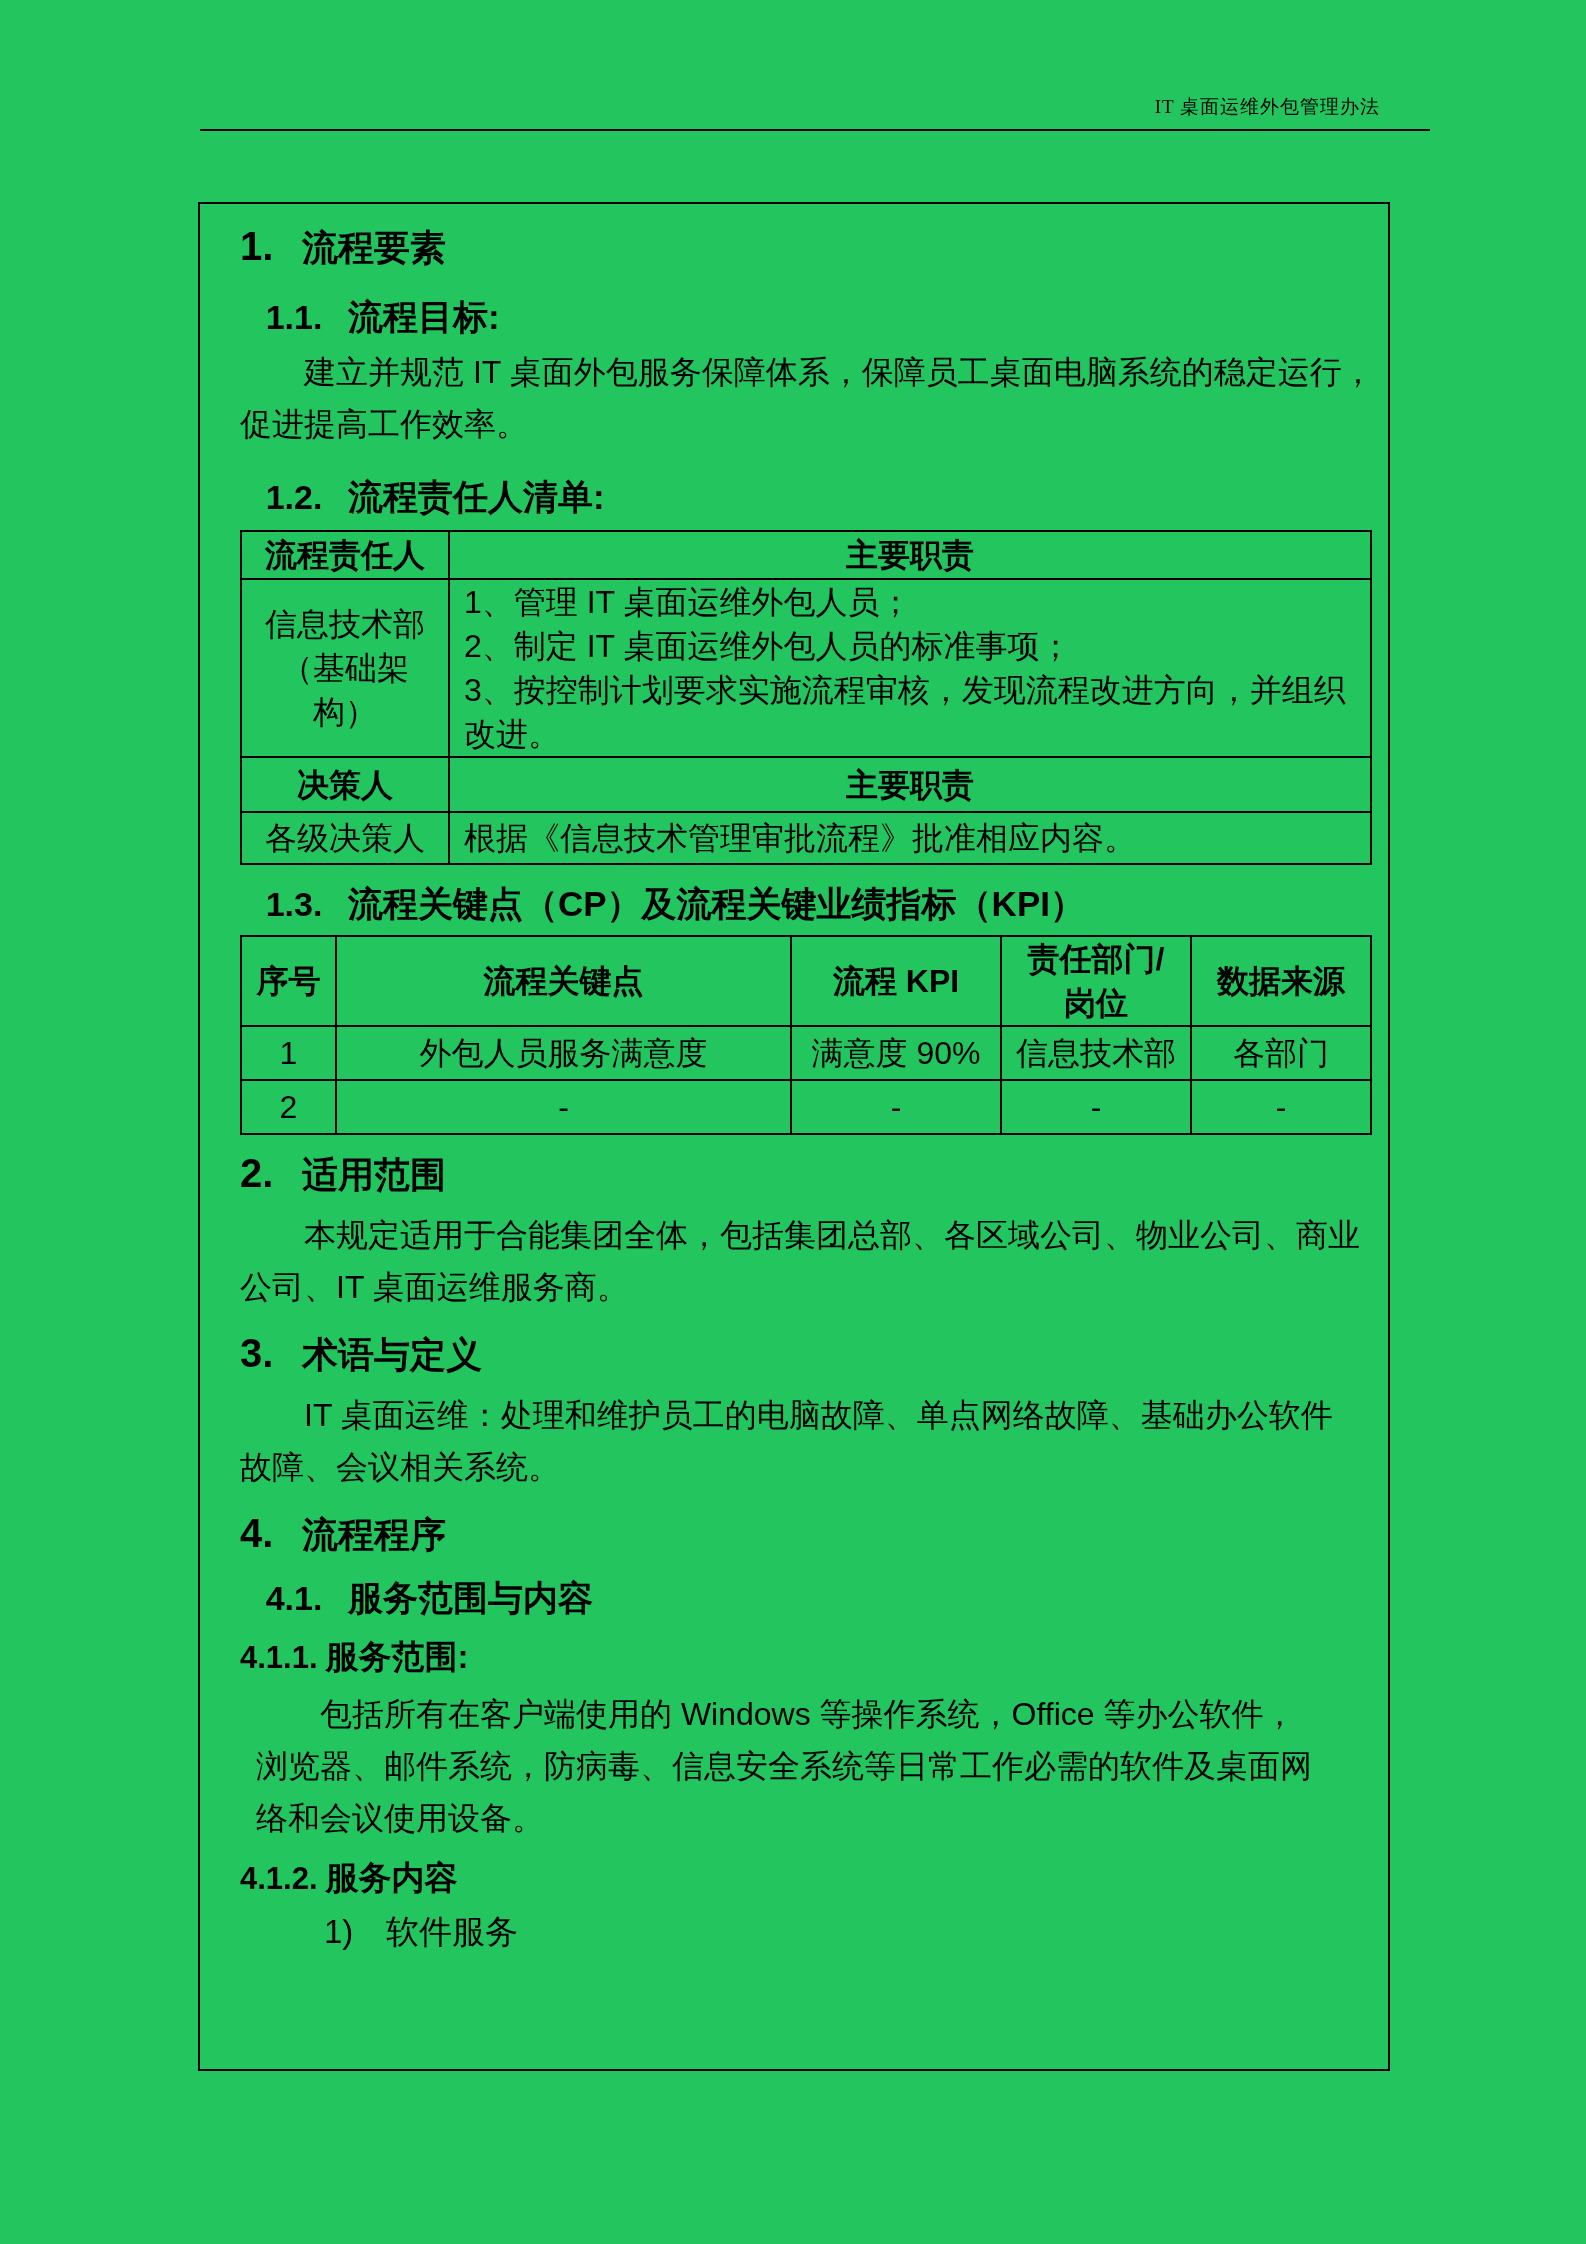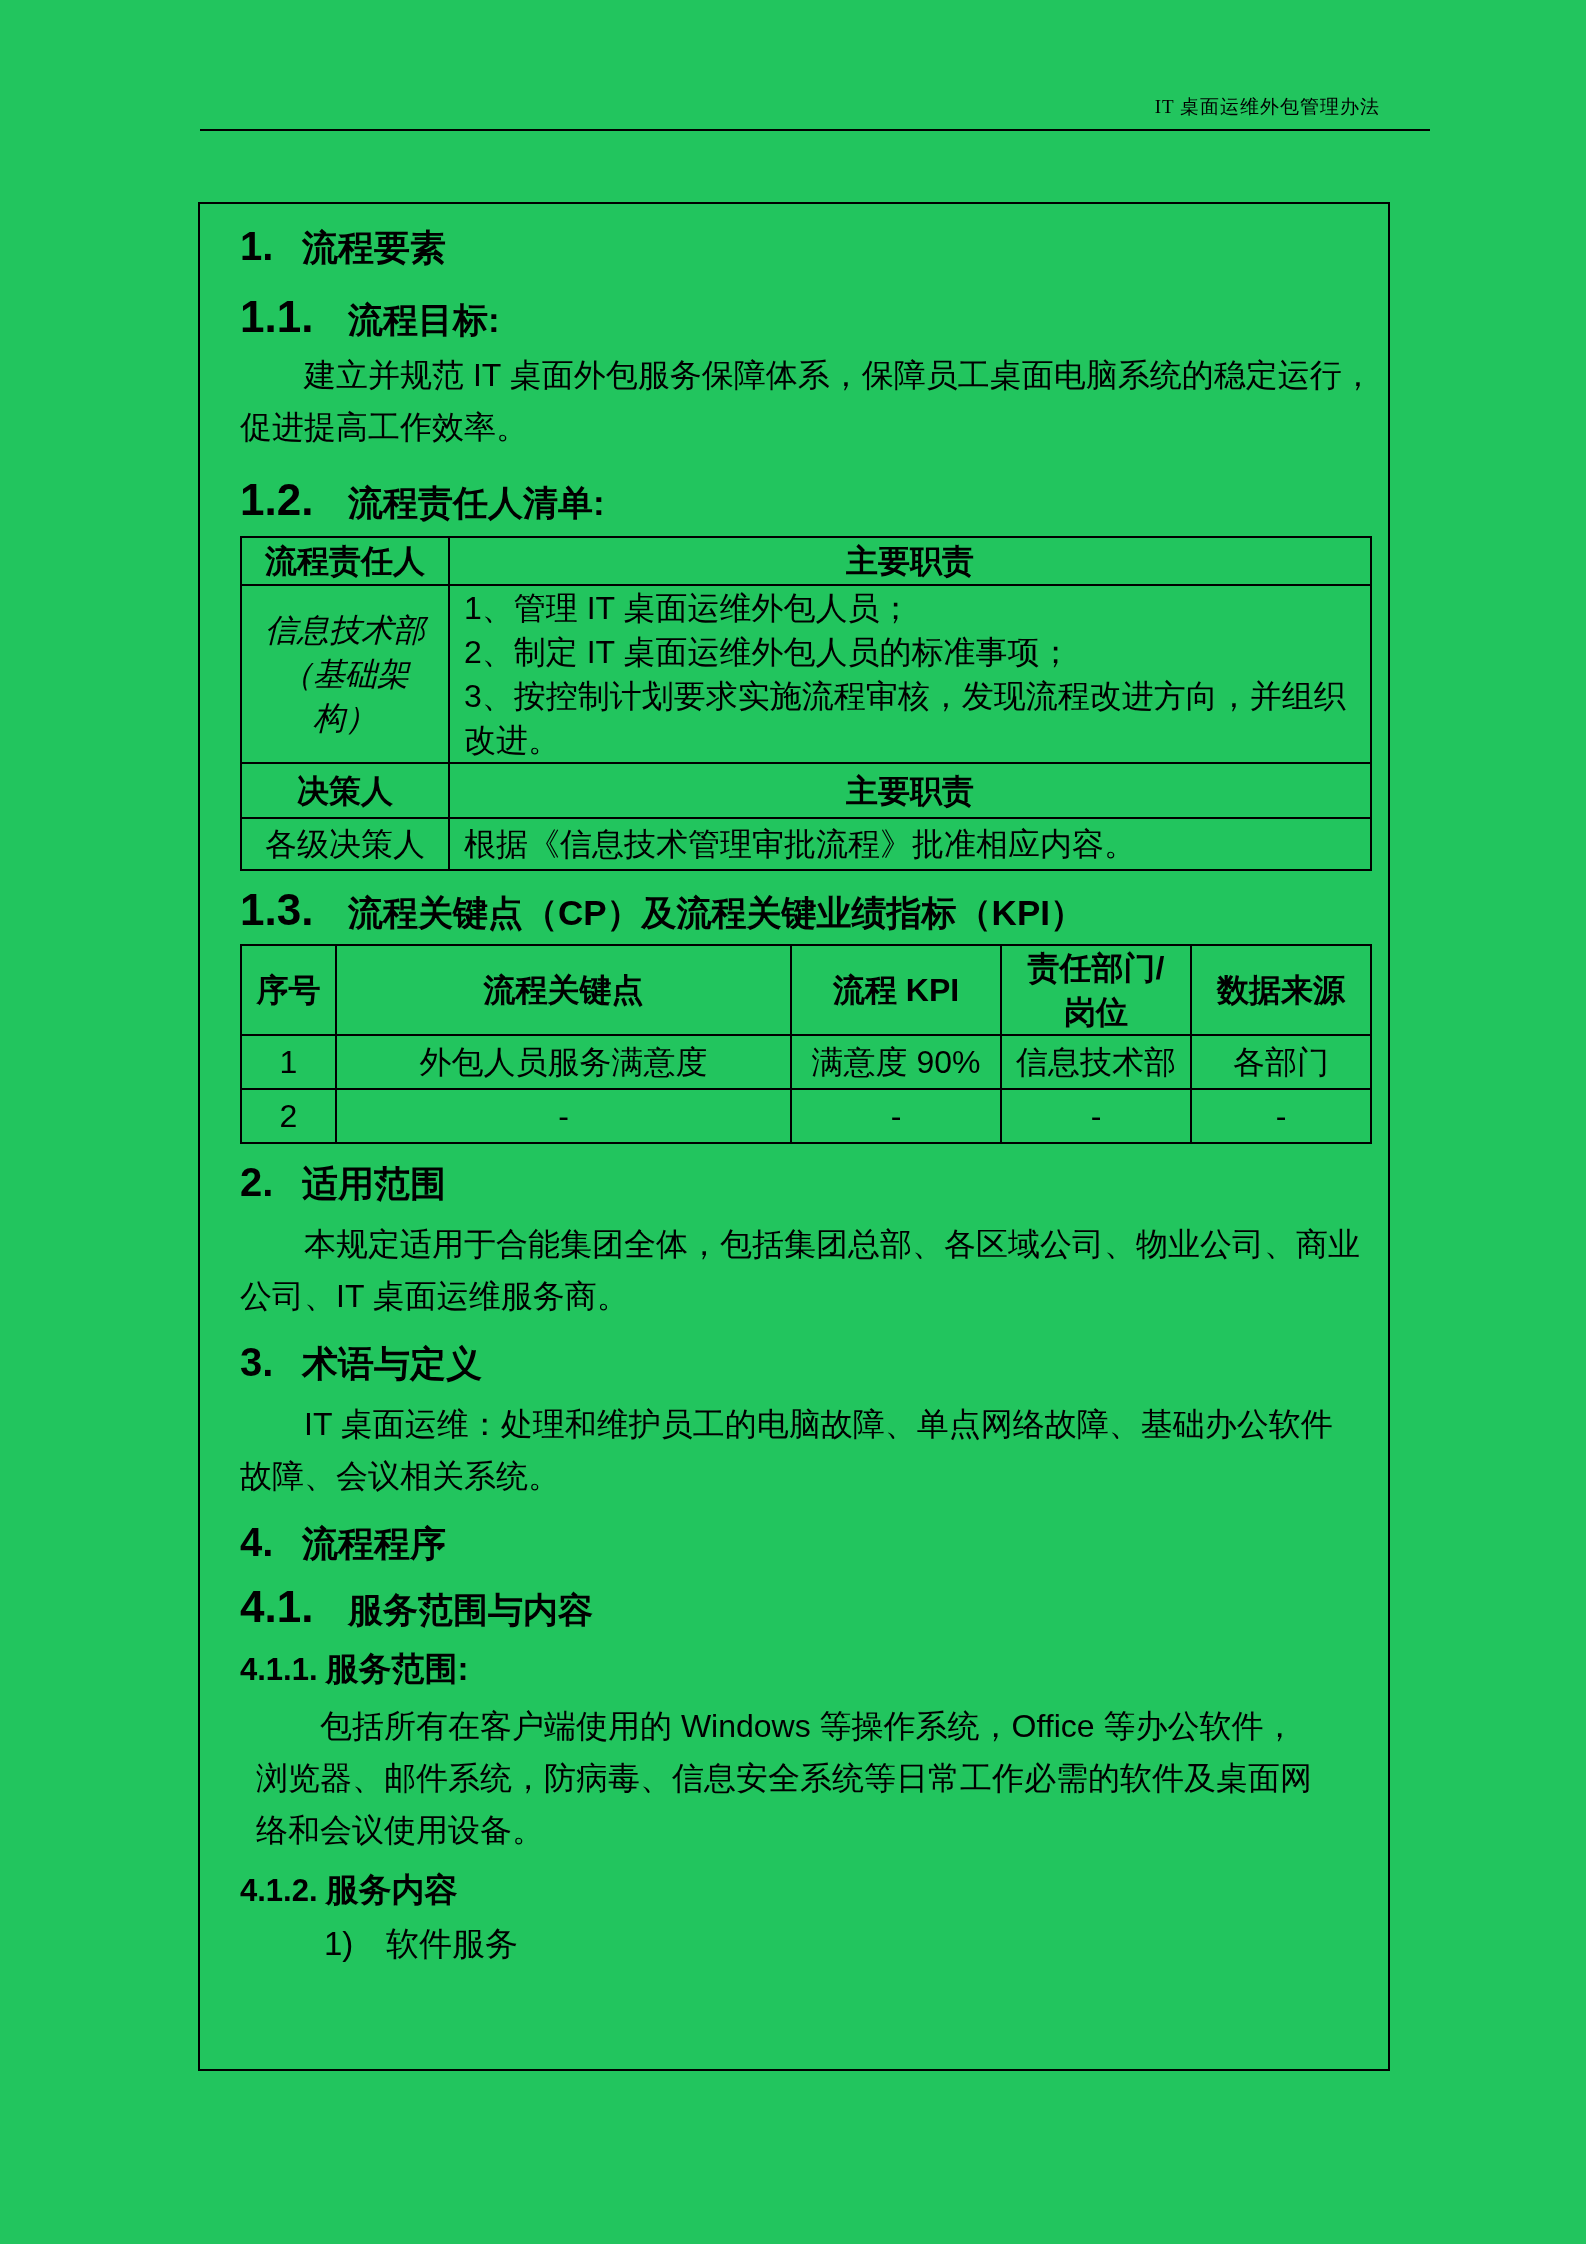--- a/index.html
+++ b/index.html
@@ -23,41 +23,41 @@
   }
   .content-box {
     position:absolute; left:198px; top:202px;
     width:1192px; height:1869px;
     border:2px solid #000;
     padding:0 8px 0 40px;
   }
   .h1 { font-size:36px; font-weight:bold; display:flex; align-items:baseline; line-height:44px; }
   .h1 .num { font-size:40px; min-width:62px; }
   .h2 { font-size:35px; font-weight:bold; display:flex; align-items:baseline; line-height:42px; }
-  .h2 .num { min-width:108px; font-size:44px; }
+  .h2 .num { min-width:108px; font-size:34px;text-align:center; }
   .h3 { font-size:33px; font-weight:bold; display:flex; align-items:baseline; line-height:40px; }
   .h3 .num { margin-right:8px; font-size:31px; }
   .para {
     font-size:32px; line-height:52px;
     text-indent:64px; width:1136px;
   }
   #s1 { margin-top:20px; }
   #s1_1 { margin-top:26px; }
   #p1_1 { margin-top:8px; }
   #s1_2 { margin-top:26px; }
   table { border-collapse:collapse; table-layout:fixed; font-size:32px; }
   th, td { border:2px solid #000; vertical-align:middle; text-align:center; line-height:44px; overflow:hidden; }
   .t1 { margin-top:12px; width:1130px; }
   .t1 .hrow { height:48px; }
   .t1 .brow { height:176px; }
   .t1 .r3 { height:55px; }
   .t1 .r3 td { font-weight:bold; }
   .t1 .r4 { height:52px; }
   .cell-left { text-align:left; padding:0 12px 0 14px; }
-  .owner-cell { padding:16px 20px;font-style:italic; }
+  .owner-cell { padding:16px 20px; }
   #s1_3 { margin-top:18px; }
   .t2 { margin-top:10px; width:1130px; }
   .t2 .hrow { height:68px; }
   .t2 .hrow th { padding:0 12px; }
   .t2 .drow { height:54px; }
   #s2 { margin-top:16px; }
   #p2 { margin-top:12px; }
   #s3 { margin-top:18px; }
   #p3 { margin-top:12px; width:1110px; }
   #s4 { margin-top:18px; }

